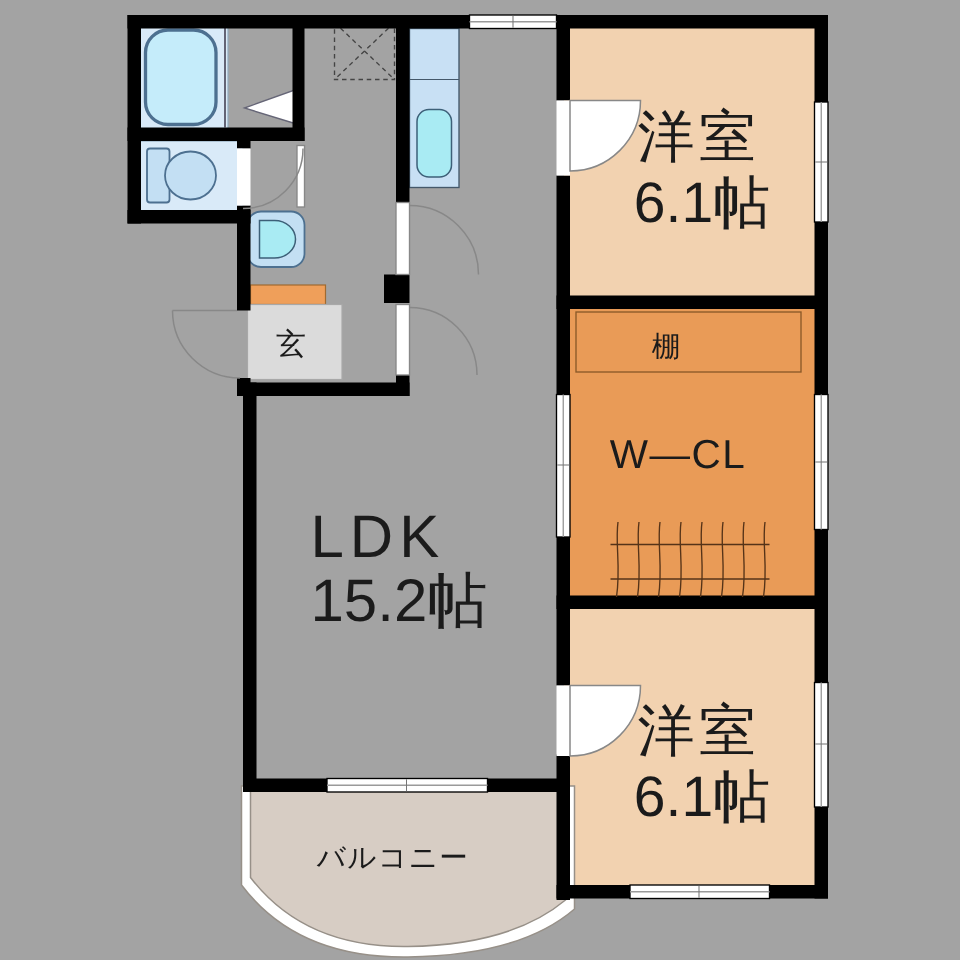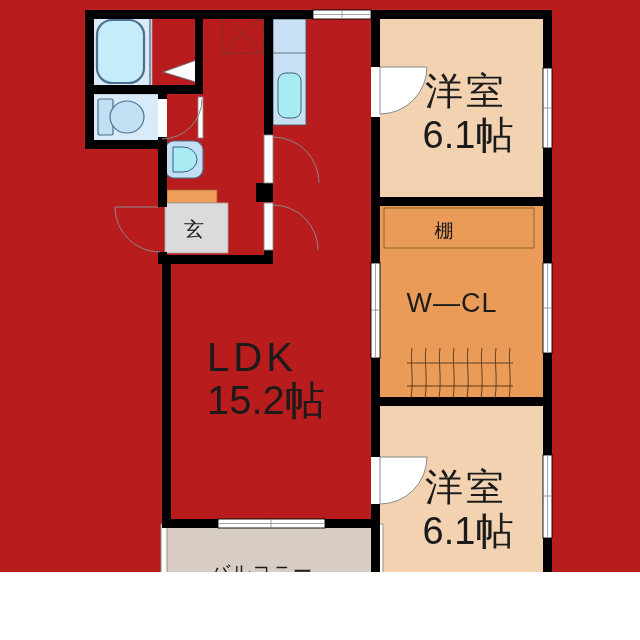--- a/index.html
+++ b/index.html
@@ -1,16 +1,16 @@
 <!DOCTYPE html>
 <html style="--wall: #000000; --bedroom: #F2D2B0; --closet: #E99B57; --entrance_step: #EF9F5A; --entrance_floor: #DBDBDB; --balcony: #D7CDC4; --wet_floor: #D9EAF8; --tub: #C5ECFA; --fixture: #C3DFF3; --sink: #A9EBF3; --counter: #C8E0F4; --line: #888888;"><head>
 <meta charset="utf-8">
 <style>
   html,body{margin:0;padding:0;background:#fff;}
-  .stage{width:640px;height:572px;position:relative;background:#b91c1c;text-align:right;}
+  .stage{width:640px;height:640px;position:relative;background:#a3a3a3;text-align:right;}
   svg{display:block;}
   .wall{fill:var(--wall,#000);}
   .room{fill:var(--bedroom,#F2D2B0);}
   .closet{fill:var(--closet,#E99B57);}
   .wetfloor{fill:var(--wet_floor,#D9EAF8);stroke:#8fa8bc;stroke-width:.8;}
   .tub{fill:var(--tub,#C5ECFA);stroke:#4d7090;stroke-width:2.2;}
   .fixture{fill:var(--fixture,#C3DFF3);stroke:#4d7090;stroke-width:1.2;}
   .sinkfill{fill:var(--sink,#A9EBF3);stroke:#3d6078;stroke-width:1;}
   .counter{fill:var(--counter,#C8E0F4);stroke:#44586a;stroke-width:.9;}
   .step{fill:var(--entrance_step,#EF9F5A);stroke:#a06a30;stroke-width:.8;}

